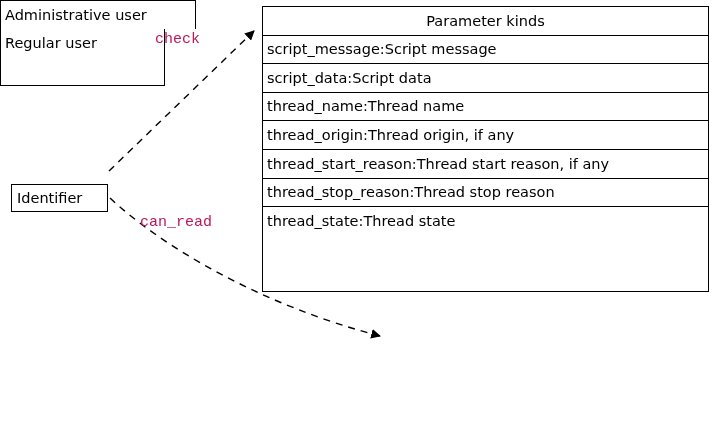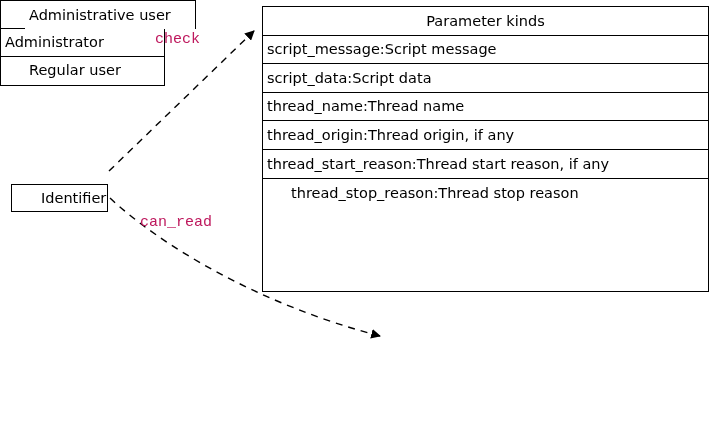--- a/index.html
+++ b/index.html
@@ -38,21 +38,20 @@
     font-size: 14.5px;
     color: #000000;
     line-height: 1;
     display: flex;
     align-items: center;
     white-space: nowrap;
     overflow: visible;
   }
   .row:last-child {
     border-bottom: none;
-    margin-left: 24px;
   }
   .row.header {
     justify-content: center;
   }
   .row.body {
     justify-content: flex-start;
     padding-left: 4px;
   }
   
   #param-kinds {
@@ -137,28 +136,28 @@
   </div>
 
   <div class="node-table" id="param-kinds">
     <div class="row header">Parameter kinds</div>
     <div class="row body">script_message:Script message</div>
     <div class="row body">script_data:Script data</div>
     <div class="row body">thread_name:Thread name</div>
     <div class="row body">thread_origin:Thread origin, if any</div>
     <div class="row body">thread_start_reason:Thread start reason, if any</div>
     <div class="row body">thread_stop_reason:Thread stop reason</div>
+    <div class="row body">thread_state:Thread state</div>
   </div>
 
   <div id="admin-user">
     <div class="subbox head">
       <div class="row body">Administrative user</div>
     </div>
     <div class="subbox rows">
-      <div class="row body">Administrator</div>
       <div class="row body">Regular user</div>
     </div>
   </div>
 
   <div class="edge-label" id="label-check">check</div>
   <div class="edge-label" id="label-can-read">can_read</div>
 
 </div>
 
 </body></html>

